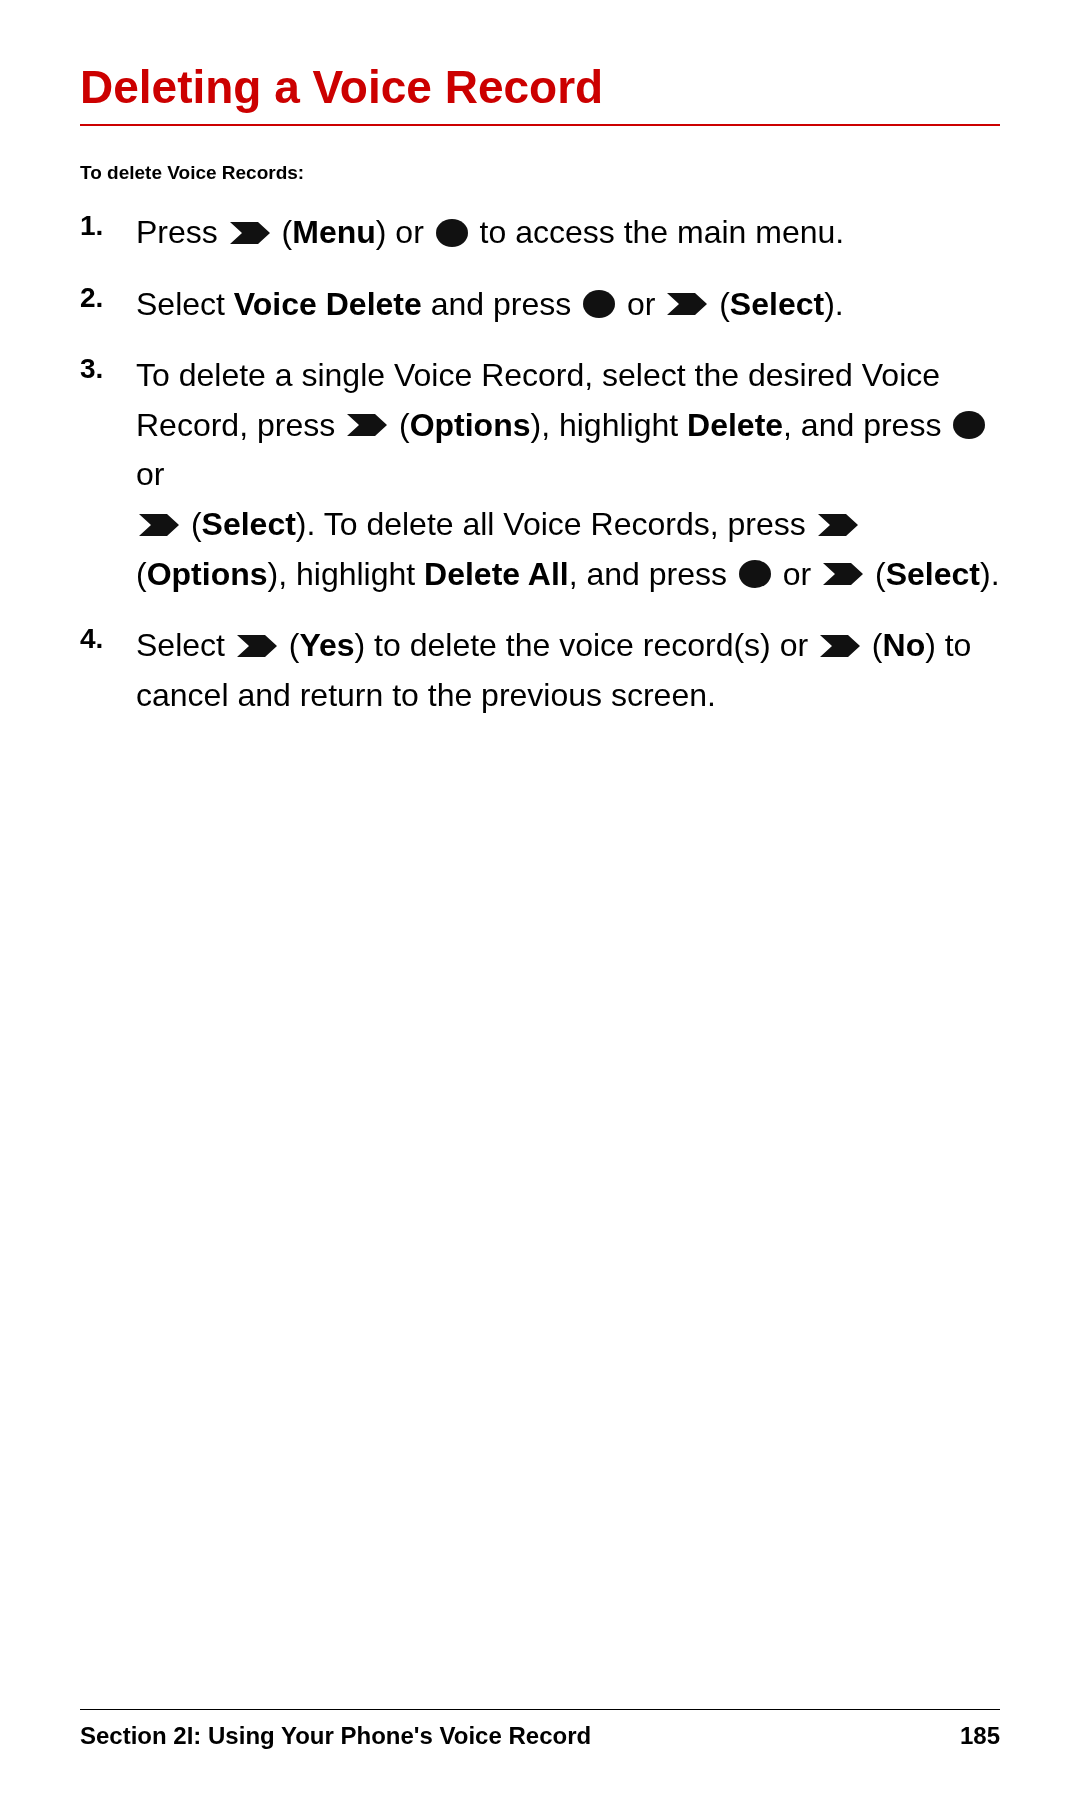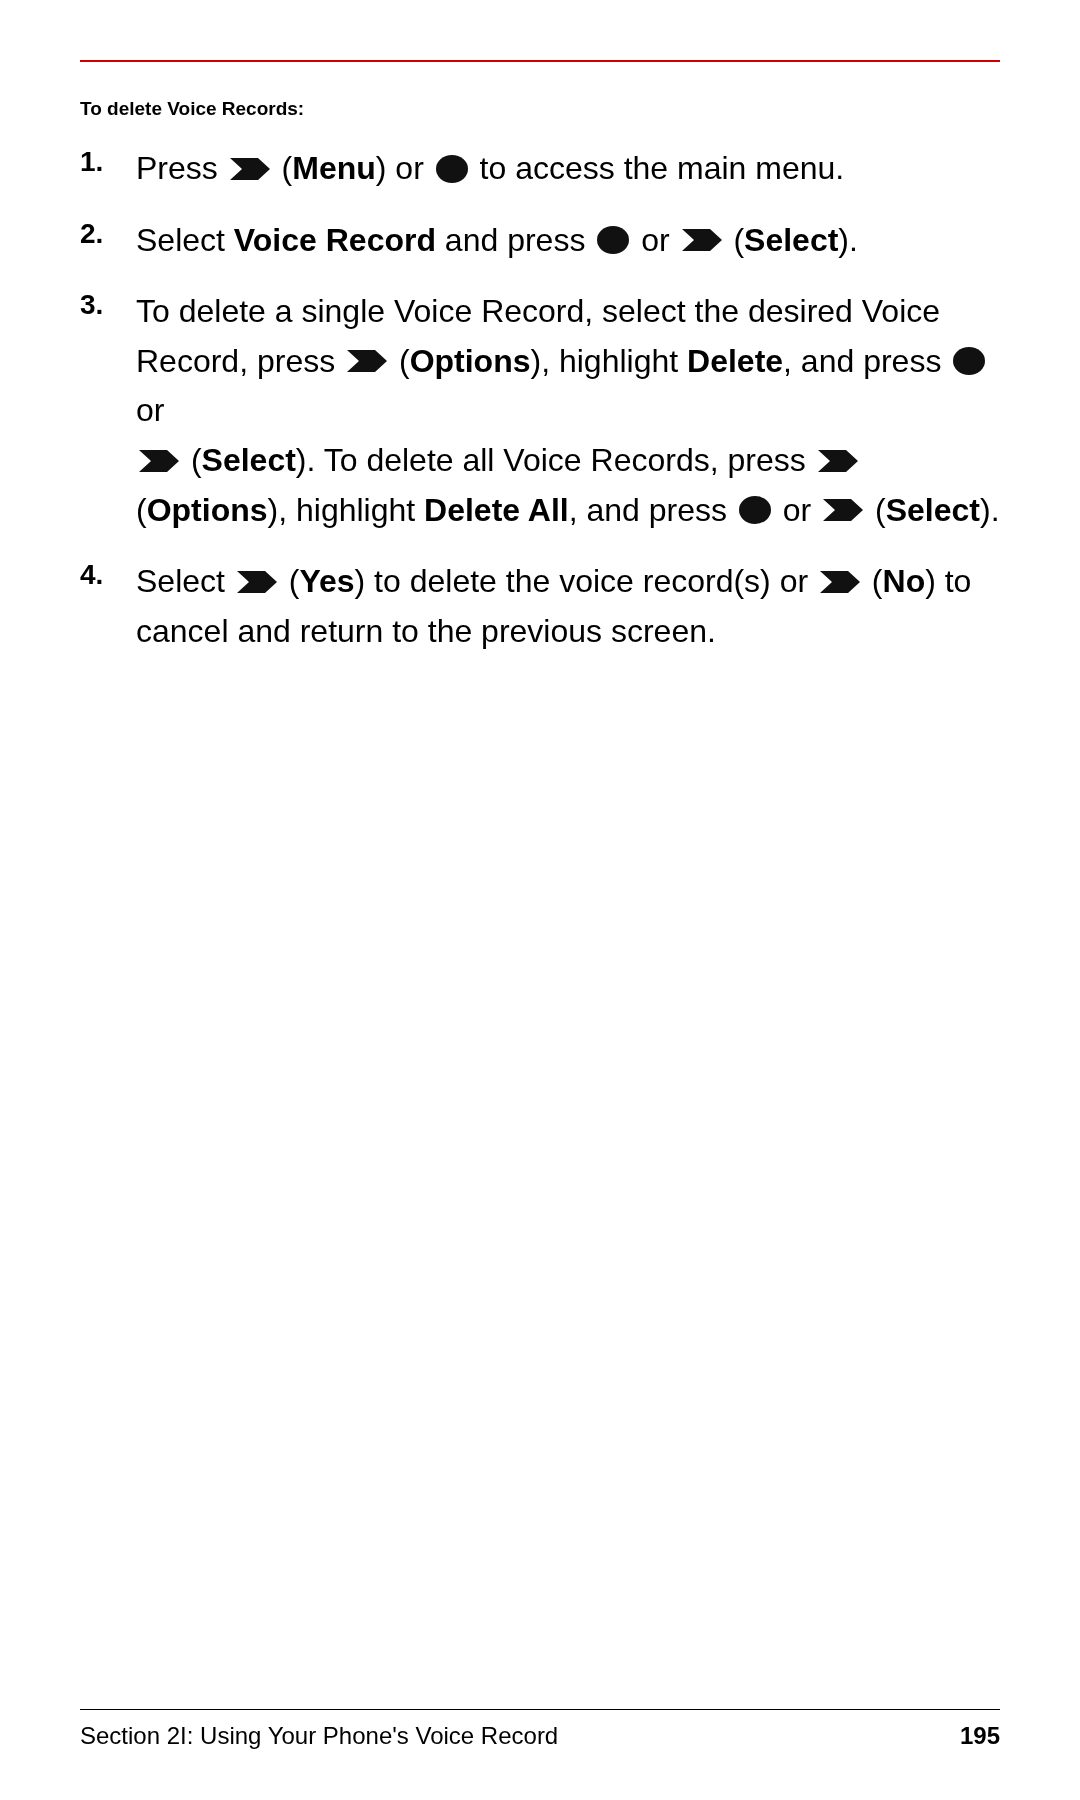--- a/index.html
+++ b/index.html
@@ -115,39 +115,40 @@
       display: flex;
       justify-content: space-between;
       align-items: center;
       border-top: 1px solid #000;
       padding-top: 12px;
     }
 
     .footer-left {
       font-family: Arial, Helvetica, sans-serif;
       font-size: 24px;
-      font-weight: normal;
+      font-weight: bold;
     }
 
     .footer-right {
       font-family: Arial, Helvetica, sans-serif;
       font-size: 24px;
       font-weight: bold;
     }
 
     .main-content {
       flex: 1;
     }
   </style>
 </head>
 <body>
 
 <div class="page-container">
   <div class="main-content">
 
+    <h1 class="page-title">Deleting a Voice Record</h1>
     <hr class="title-rule">
 
     <p class="section-heading">To delete Voice Records:</p>
 
     <ol class="steps-list">
 
       <li>
         <span class="step-number">1.</span>
         <span class="step-content">
           Press
@@ -159,21 +160,21 @@
           </span>
           (<b>Menu</b>) or
           <span class="btn-oval"></span>
           to access the main menu.
         </span>
       </li>
 
       <li>
         <span class="step-number">2.</span>
         <span class="step-content">
-          Select <b>Voice Record</b> and press
+          Select <b>Voice Delete</b> and press
           <span class="btn-oval"></span>
           or
           <span class="btn-arrow-right">
             <svg width="40" height="30" viewBox="0 0 40 30">
               <polygon points="0,4 28,4 40,15 28,26 0,26 12,15" fill="#111"></polygon>
             </svg>
           </span>
           (<b>Select</b>).
         </span>
       </li>
@@ -233,14 +234,14 @@
           (<b>No</b>) to cancel and return to the previous screen.
         </span>
       </li>
 
     </ol>
   </div>
 </div>
 
 <div class="page-footer">
   <span class="footer-left">Section 2I: Using Your Phone's Voice Record</span>
-  <span class="footer-right">195</span>
+  <span class="footer-right">185</span>
 </div>
 
 </body></html>

